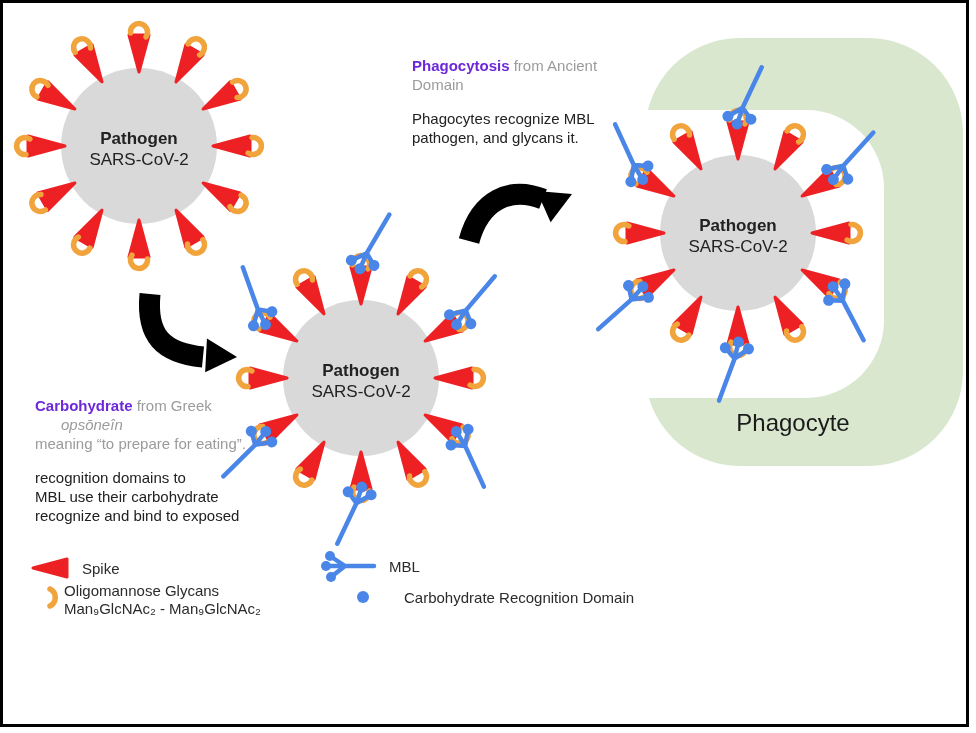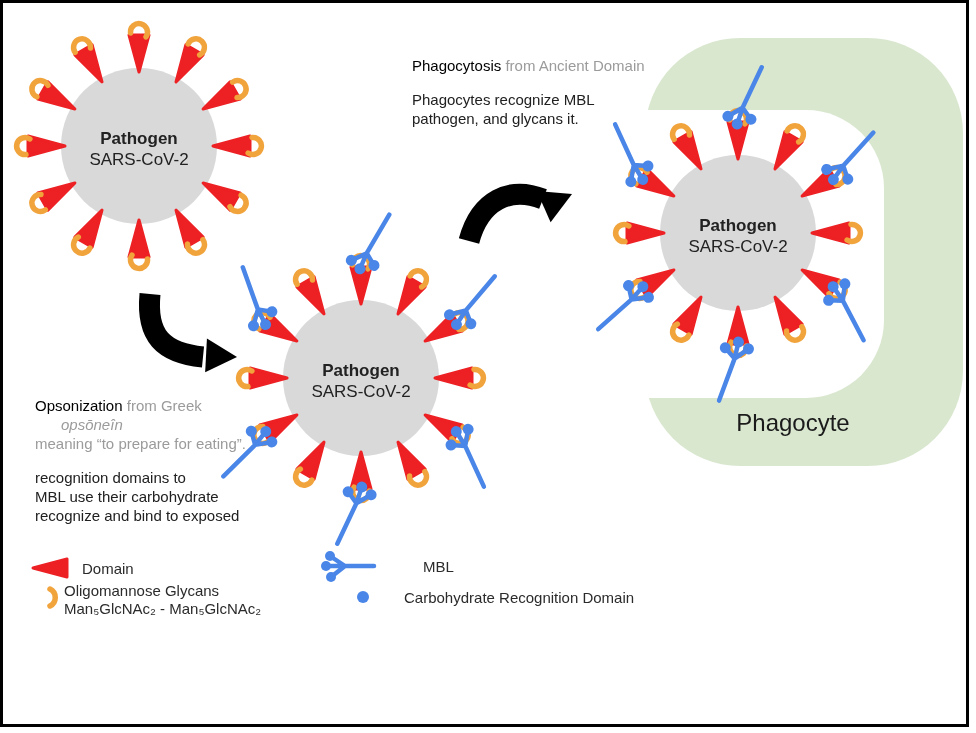--- a/index.html
+++ b/index.html
@@ -18,21 +18,21 @@
   .phago-fill{fill:var(--phagocyte-green,#d9e7cf);}
   .vacuole-fill{fill:#ffffff;}
   .frame-stroke{fill:none;stroke:#000;stroke-width:3;}
 
   .virion-name{font-weight:bold;font-size:17px;fill:#222;text-anchor:middle;}
   .virion-strain{font-size:17px;fill:#222;text-anchor:middle;}
   .phago-label{font-size:24px;fill:#1b1b1b;text-anchor:middle;}
 
   
   .textblock{position:absolute;font-size:15px;line-height:19px;color:var(--text-dark,#212121);}
-  .term{font-weight:normal;color:#000000;}
+  .term{font-weight:bold;color:#6d28d9;}
   .gray{color:var(--text-gray,#9b9b9b);}
   .ital{font-style:italic;margin-left:26px;}
   .para-gap{height:15px;}
 
   .legend-label{position:absolute;font-size:15px;color:#2b2b2b;line-height:18px;}
 </style>
 </head>
 <body>
 
 <div class="canvas">
@@ -134,30 +134,30 @@
   <div>
     <span class="term">Phagocytosis </span><span class="gray">from Ancient Domain</span>
   </div>
   <div class="para-gap"></div>
   <div>Phagocytes recognize MBL</div>
   <div>pathogen, and glycans it.</div>
 </div>
 
 <div class="textblock" style="left:35px;top:396px;width:245px;">
   <div>
-    <span class="term">Opsonization </span><span class="gray">from Greek </span><span class="gray ital">opsōneîn</span>
+    <span class="term">Carbohydrate </span><span class="gray">from Greek </span><span class="gray ital">opsōneîn</span>
   </div>
   <div class="gray">meaning “to prepare for eating”.</div>
   <div class="para-gap"></div>
   <div>recognition domains to</div>
   <div>MBL use their carbohydrate</div>
   <div>recognize and bind to exposed</div>
 </div>
 
-<div class="legend-label" style="left:82px;top:560px;">Domain</div>
+<div class="legend-label" style="left:82px;top:560px;">Spike</div>
 <div class="legend-label" style="left:64px;top:582px;">
   <div>Oligomannose Glycans</div>
-  <div>Man₅GlcNAc₂ - Man₅GlcNAc₂</div>
+  <div>Man₉GlcNAc₂ - Man₉GlcNAc₂</div>
 </div>
-<div class="legend-label" style="left:423px;top:558px;">MBL</div>
+<div class="legend-label" style="left:389px;top:558px;">MBL</div>
 <div class="legend-label" style="left:384px;top:589px;margin-left:20px;">Carbohydrate Recognition Domain</div>
 
 </div>
 
 </body></html>

